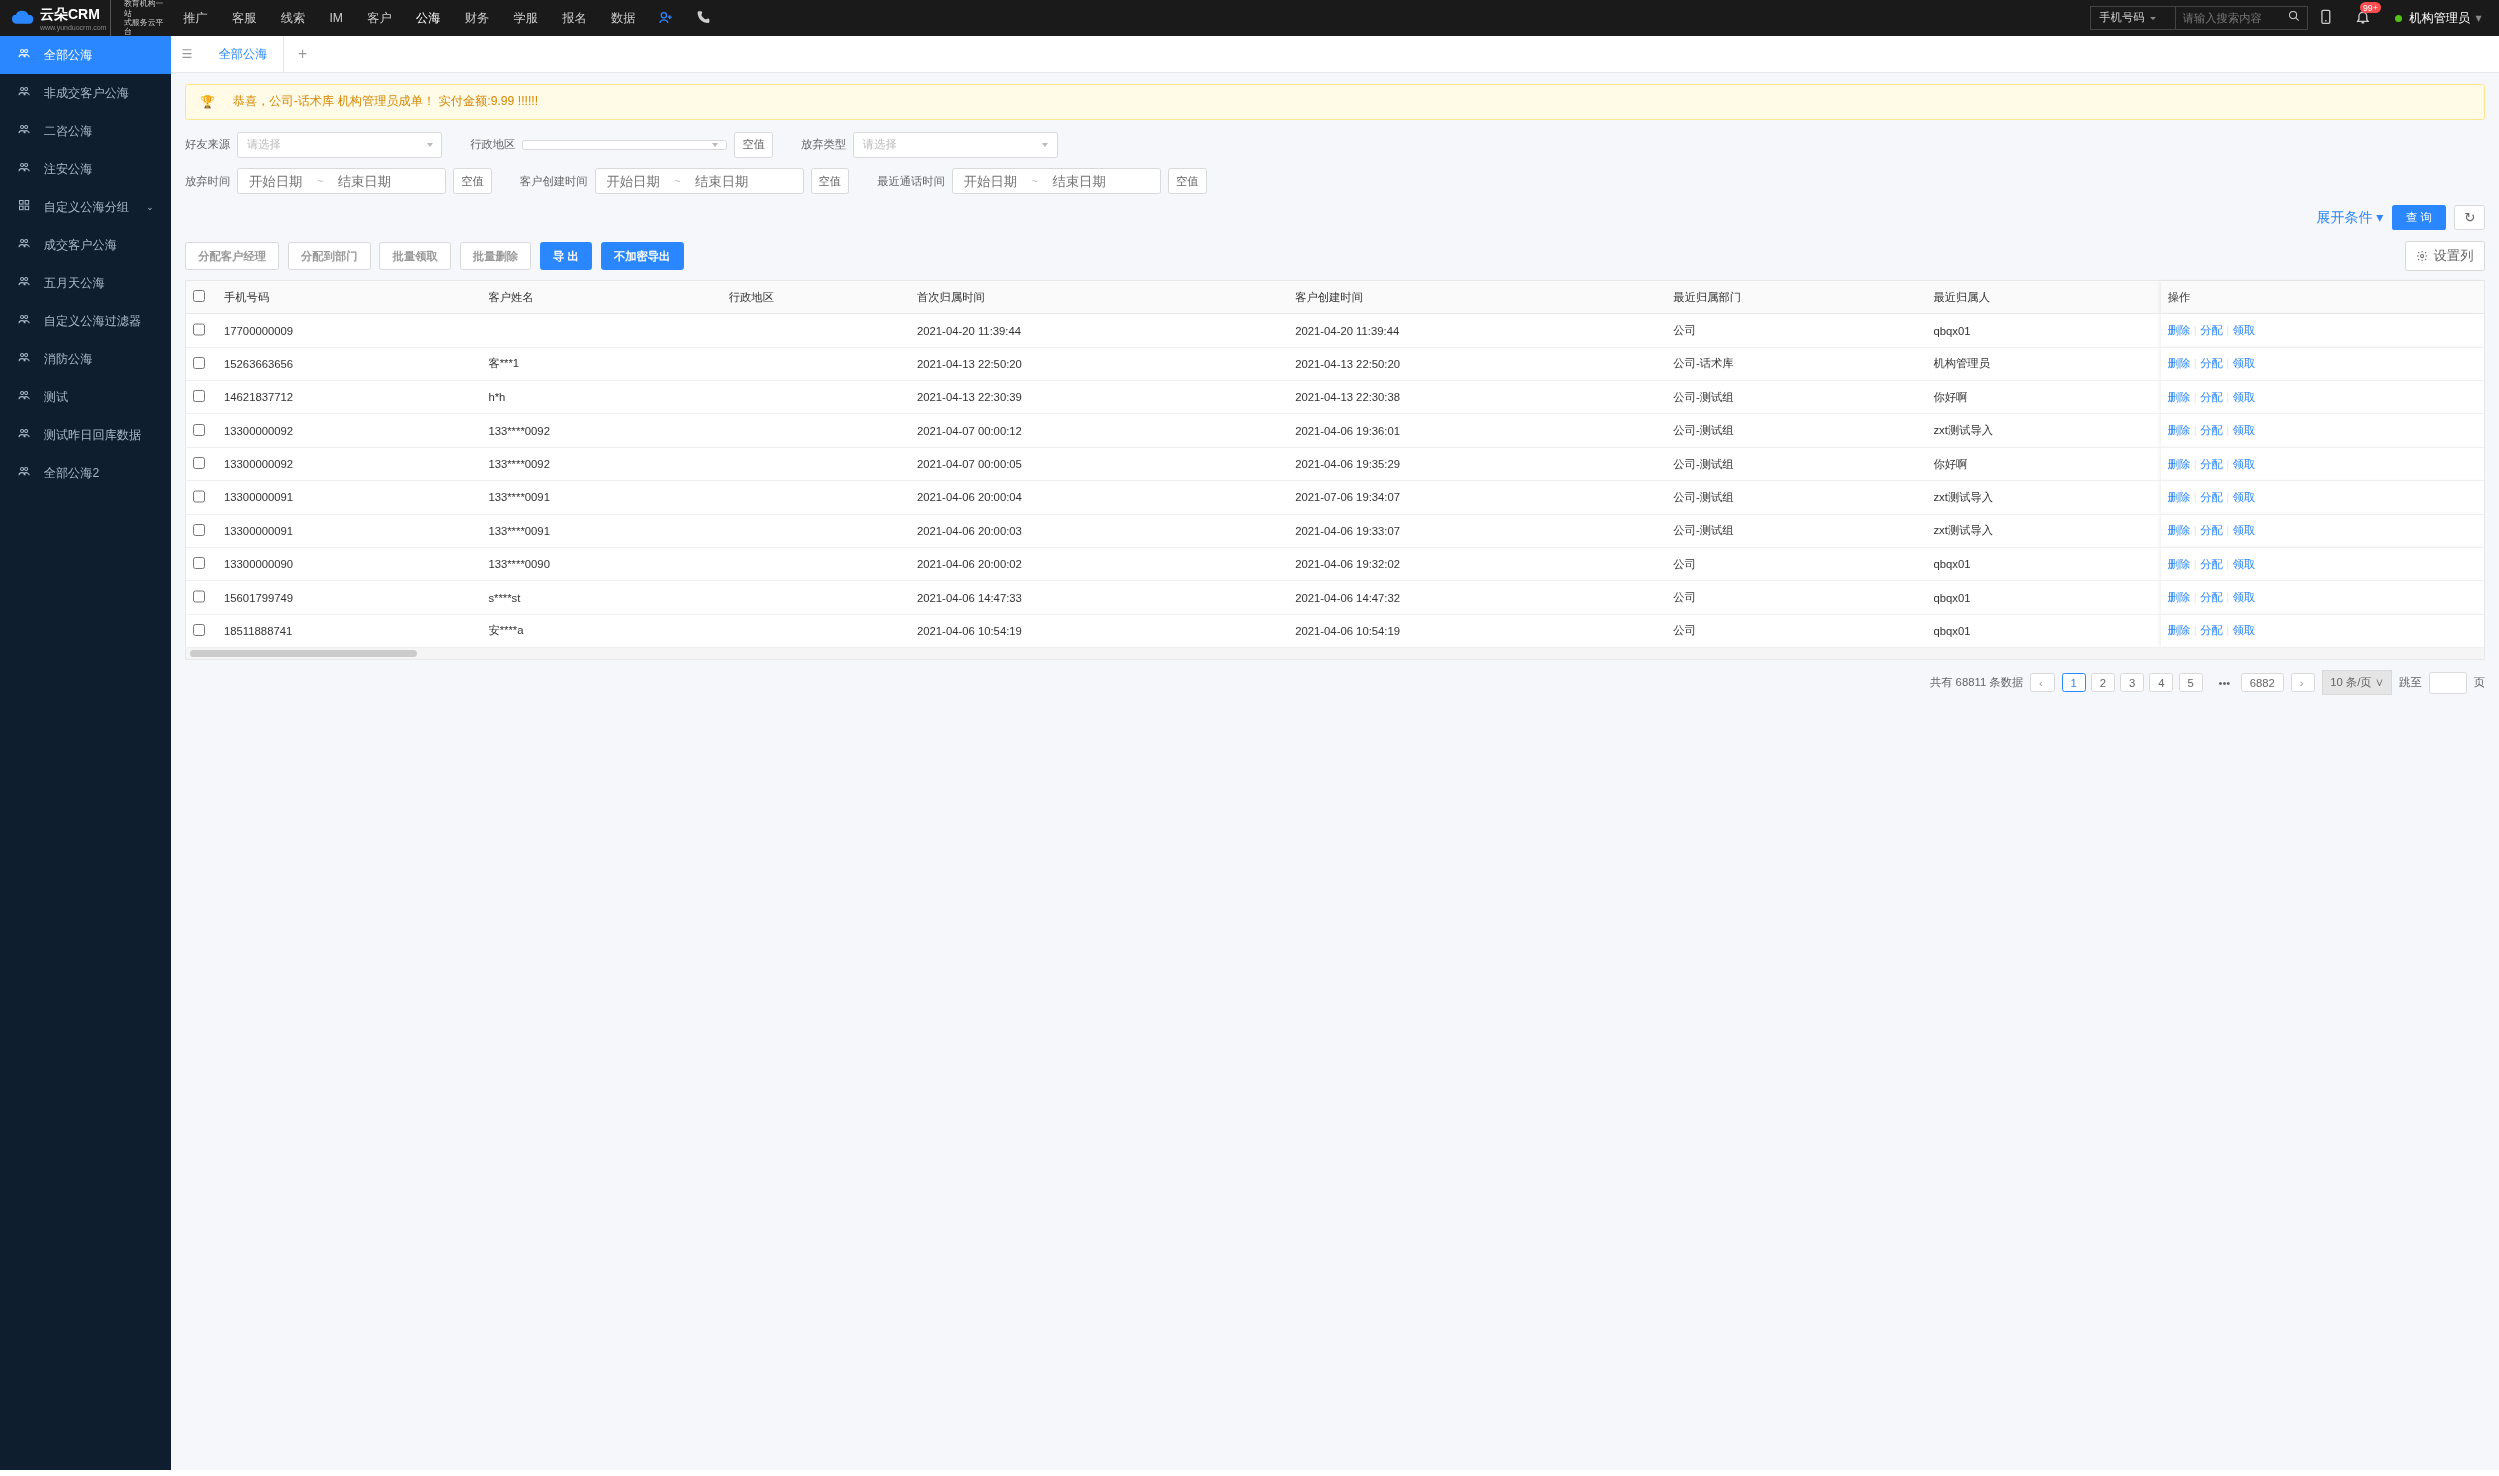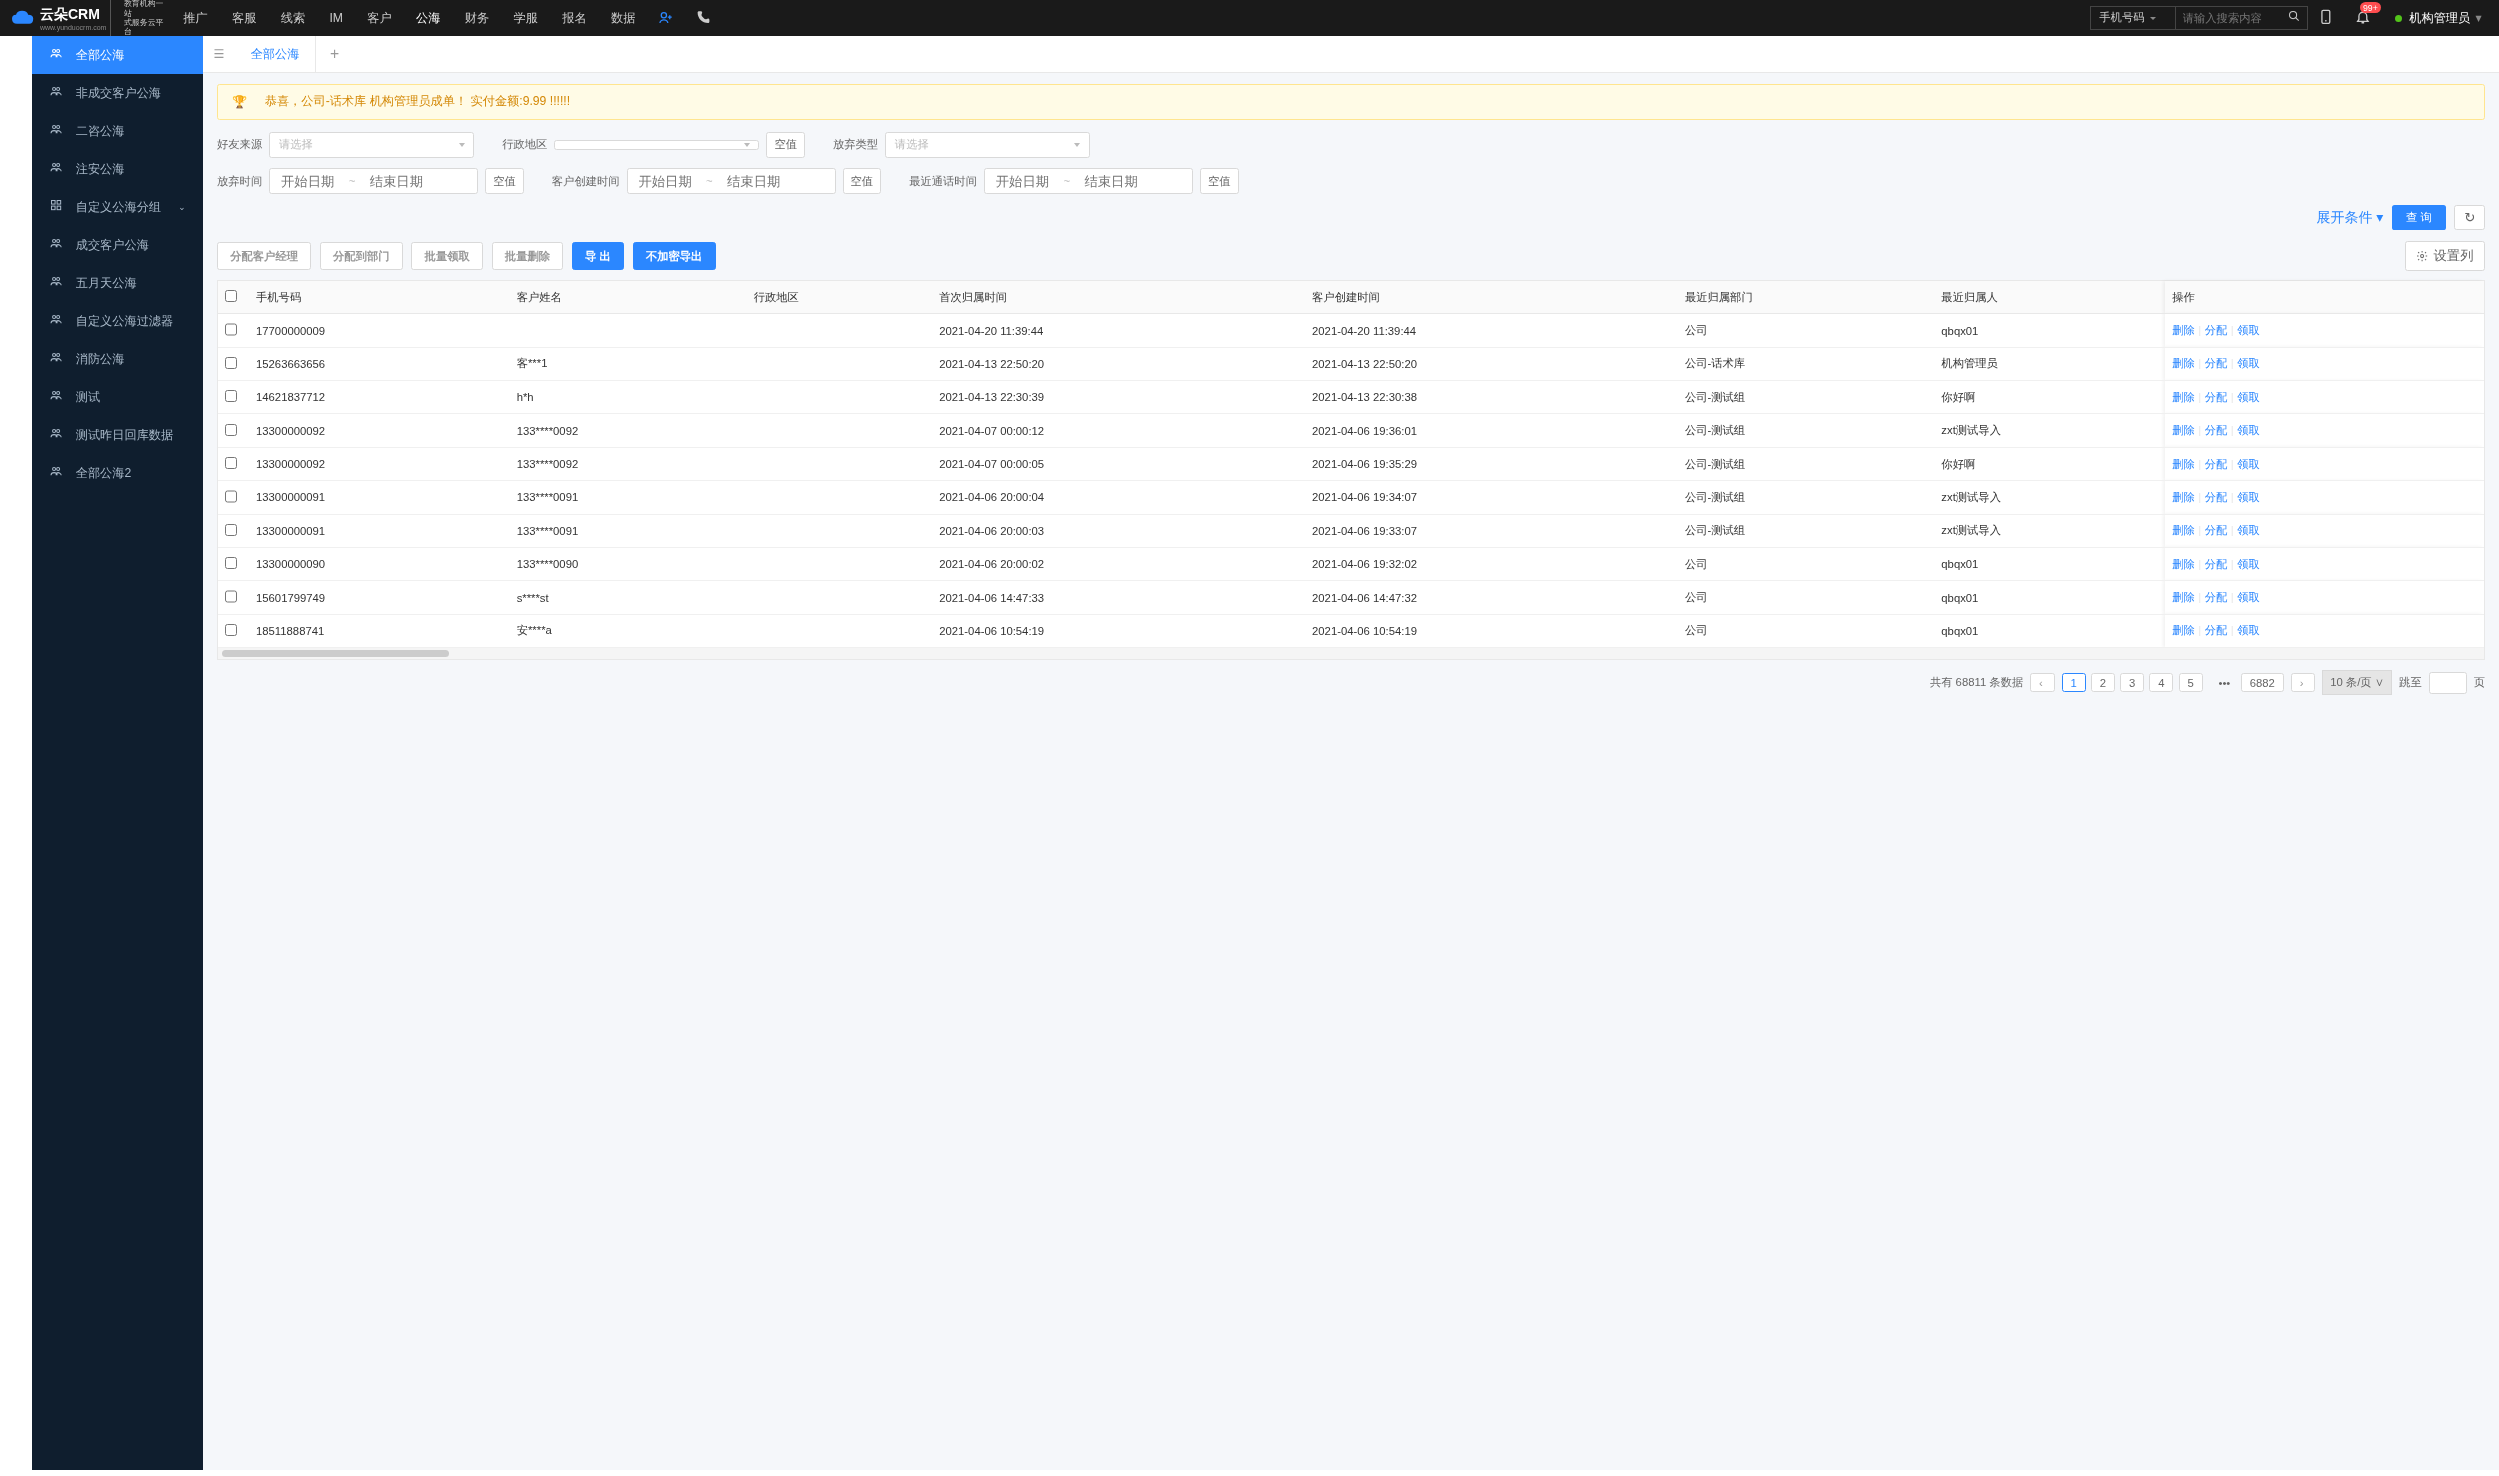--- a/index.html
+++ b/index.html
@@ -21,21 +21,21 @@
 .chev-d { display: inline-block; width: 0; height: 0; border-left: 3.5px solid transparent; border-right: 3.5px solid transparent; border-top: 3.5px solid #888; margin-left: 5.2px; vertical-align: middle; }
 .search-input { background: transparent; border: none; color: #fff; padding: 3.5px 7px; width: 105px; font-size: 11.3px; }
 .search-btn { background: transparent; border: none; color: #ccc; padding: 3.5px 7px; }
 .header-icon { margin: 0 10.5px; color: #ccc; position: relative; }
 .badge { position: absolute; top: -7px; right: -10.5px; background: #ff4d4f; color: #fff; font-size: 8.7px; border-radius: 7px; padding: 0.9px 3.5px; }
 .user-section { display: flex; align-items: center; margin-left: 14px; }
 .user-dot { width: 7px; height: 7px; background: #52c41a; border-radius: 50%; margin-right: 7px; }
 .user-name { color: #fff; margin-right: 5.2px; }
 
 
-.container { display: flex; height: calc(100vh - 42px); margin-left: 32px; }
+.container { display: flex; height: calc(100vh - 42px); }
 .sidebar { width: 171px; background: #0f1e2e; color: #fff; overflow-y: auto; }
 .sidebar-item { display: flex; align-items: center; padding: 10.5px 17.5px; color: #a8b8c8; cursor: pointer; font-size: 12.2px; }
 .sidebar-item.active { background: #2b87ff; color: #fff; }
 .sidebar-item-icon { margin-right: 12.2px; width: 14px; display: inline-block; }
 .sidebar-item-arrow { margin-left: auto; font-size: 8.7px; }
 
 
 .main { flex: 1; background: #f5f7fa; display: flex; flex-direction: column; overflow: hidden; }
 .tabs { height: 37px; background: #fff; border-bottom: 0.9px solid #e8e8e8; display: flex; align-items: center; }
 .tab-collapse { padding: 0 10.5px; color: #999; cursor: pointer; }
@@ -418,21 +418,21 @@
                 <td>公司-测试组</td>
                 <td>你好啊</td>
                 <td class="op-col"><span class="op-link">删除</span><span class="op-sep">|</span><span class="op-link">分配</span><span class="op-sep">|</span><span class="op-link">领取</span></td>
               </tr>
               <tr>
                 <td><input type="checkbox" class="checkbox" style=""></td>
                 <td>13300000091</td>
                 <td>133****0091</td>
                 <td></td>
                 <td>2021-04-06 20:00:04</td>
-                <td>2021-04-06 19:34:07</td>
+                <td>2021-07-06 19:34:07</td>
                 <td>公司-测试组</td>
                 <td>zxt测试导入</td>
                 <td class="op-col"><span class="op-link">删除</span><span class="op-sep">|</span><span class="op-link">分配</span><span class="op-sep">|</span><span class="op-link">领取</span></td>
               </tr>
               <tr>
                 <td><input type="checkbox" class="checkbox" style=""></td>
                 <td>13300000091</td>
                 <td>133****0091</td>
                 <td></td>
                 <td>2021-04-06 20:00:03</td>

